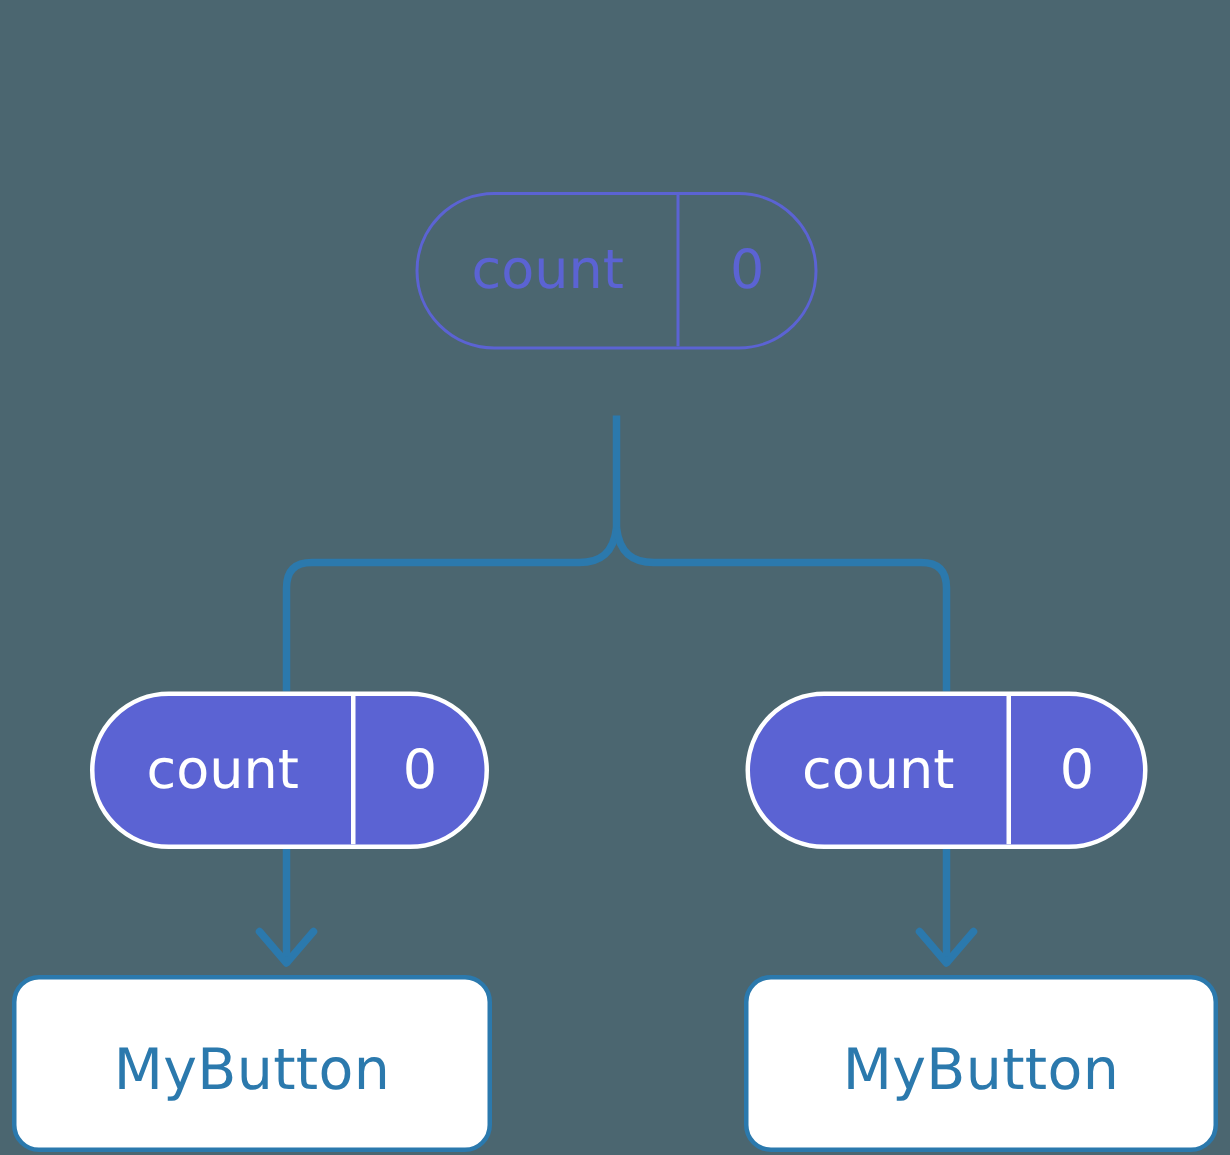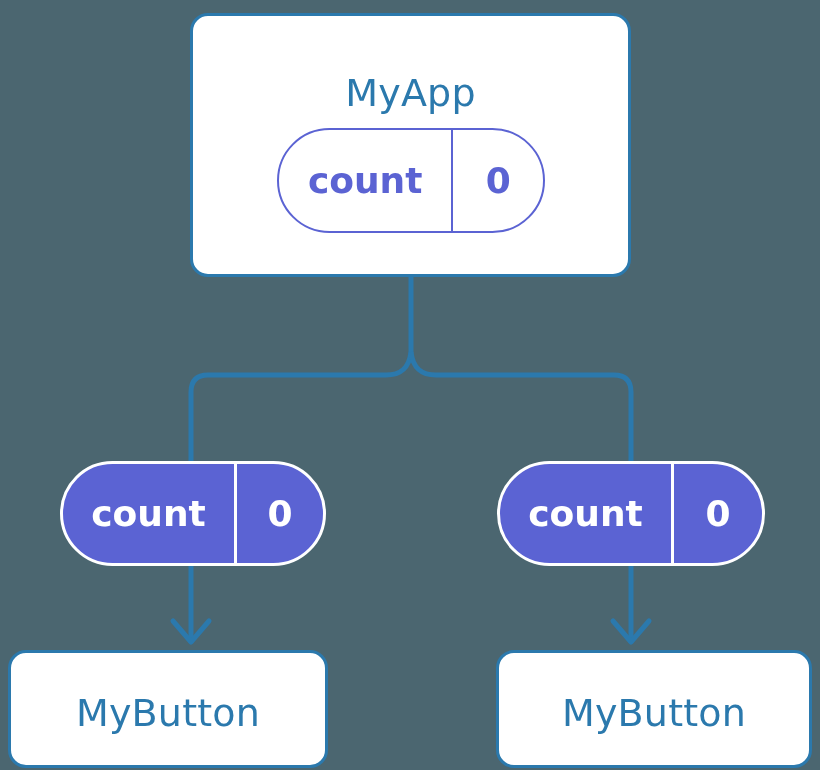--- a/index.html
+++ b/index.html
@@ -82,21 +82,21 @@
     box-sizing: border-box;
     border-radius: 999px;
     overflow: hidden;
   }
   .pill-key, .pill-val {
     display: flex;
     align-items: center;
     justify-content: center;
     box-sizing: border-box;
     font-size: 36px;
-    font-weight: 700;
+    font-weight: 400;
     white-space: nowrap;
   }
 
   
   .pill-outline {
     border: 2px solid #5b63d3;
     background: transparent;
   }
   .pill-outline .pill-key,
   .pill-outline .pill-val {
@@ -163,23 +163,20 @@
              L 614 375 C 626 375, 631 381, 631 392
              L 631 461" fill="none" stroke="#2b79ad" stroke-width="5" stroke-linecap="butt"></path>
 
     <path d="M 191 566 L 191 643" fill="none" stroke="#2b79ad" stroke-width="5"></path>
     <path d="M 173 621 L 191 642 L 209 621" fill="none" stroke="#2b79ad" stroke-width="5" stroke-linecap="round" stroke-linejoin="round"></path>
 
     <path d="M 631 566 L 631 643" fill="none" stroke="#2b79ad" stroke-width="5"></path>
     <path d="M 613 621 L 631 642 L 649 621" fill="none" stroke="#2b79ad" stroke-width="5" stroke-linecap="round" stroke-linejoin="round"></path>
   </svg>
 
-  <div id="app-box" class="component-box">
-    <div id="app-title" class="component-title">MyApp</div>
-  </div>
 
   <div id="app-pill" class="pill pill-outline">
     <div class="pill-key">count</div>
     <div class="pill-val">0</div>
   </div>
 
   <div id="pill-left" class="pill pill-filled">
     <div class="pill-key">count</div>
     <div class="pill-val">0</div>
   </div>

